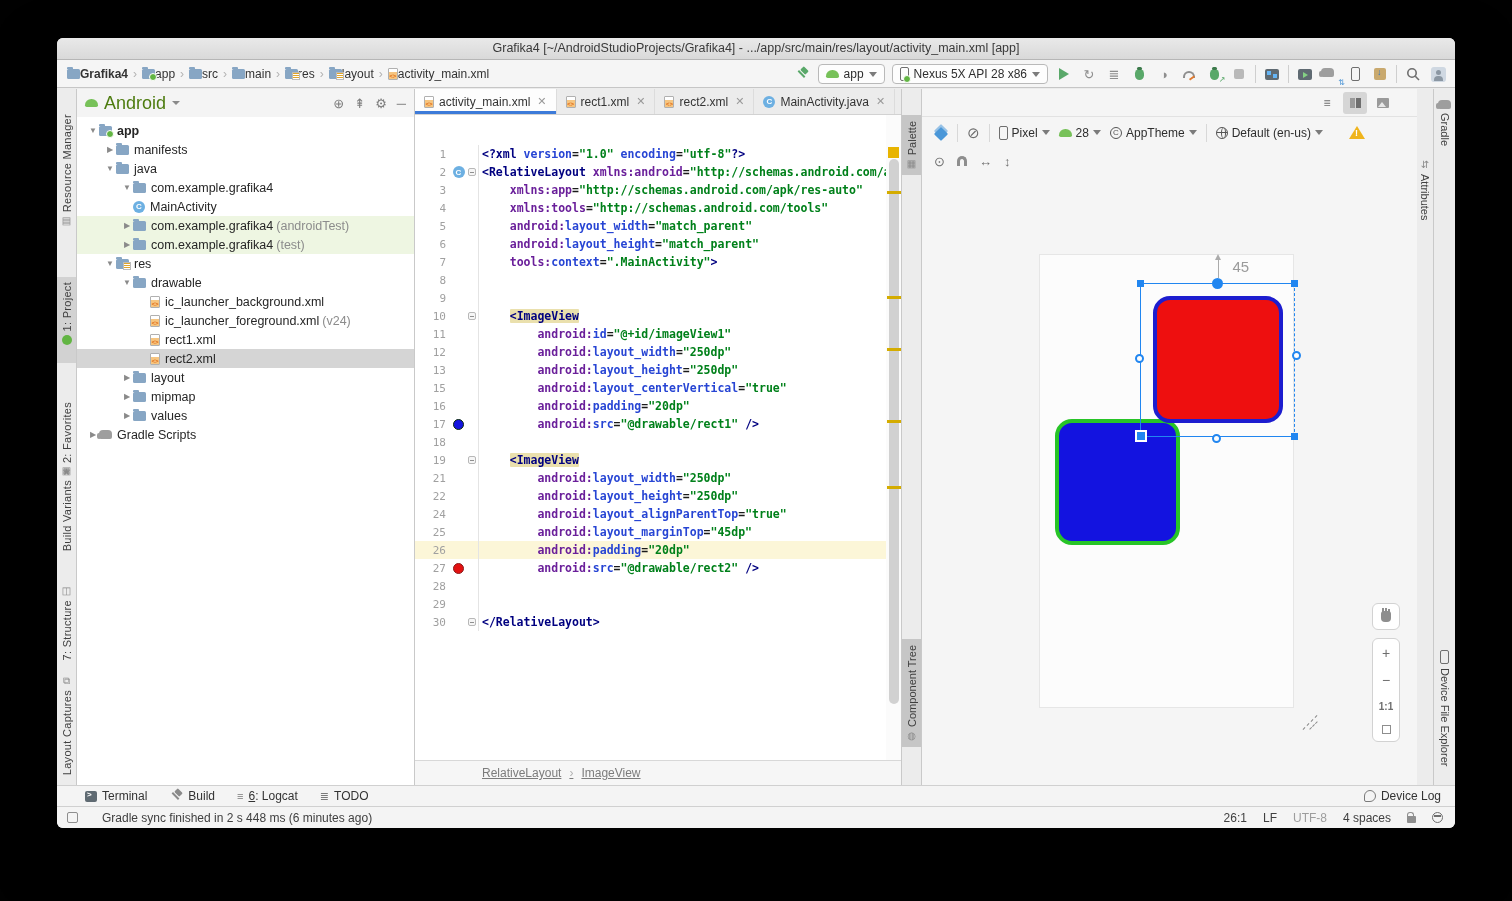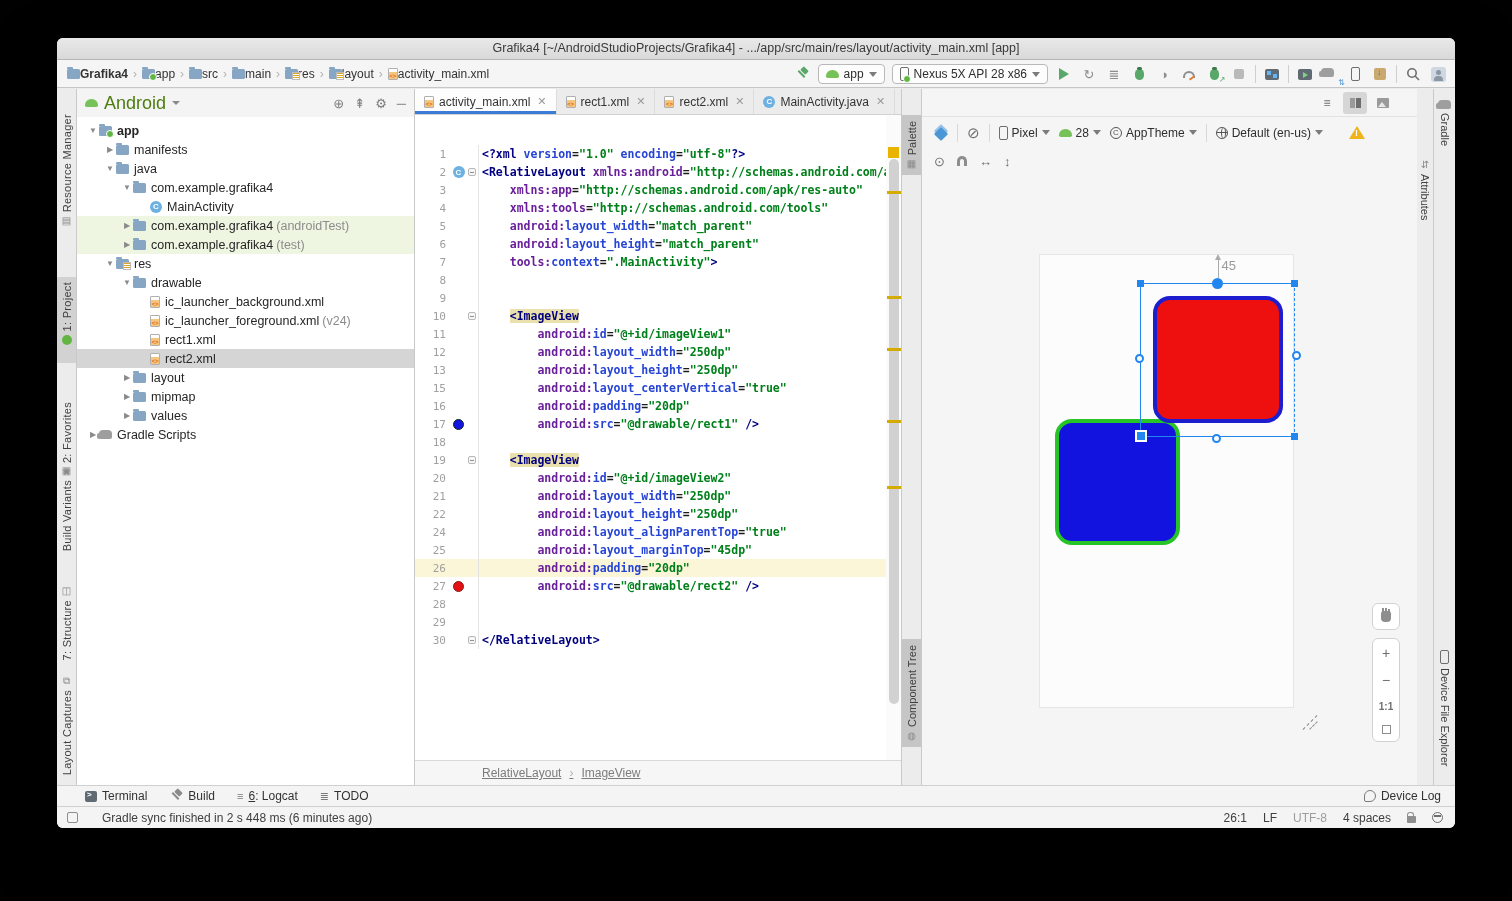--- a/index.html
+++ b/index.html
@@ -167,21 +167,21 @@
             border-top:1px solid #2186f0; border-left:1px solid #2186f0; border-bottom:1px solid #2186f0;
             border-right:1px dashed #2186f0; }
   .h-sq { position:absolute; width:7px; height:7px; background:#2186f0; }
   .h-sq.tl { left:-4px; top:-4px; } .h-sq.tr { right:-4px; top:-4px; } .h-sq.br { right:-4px; bottom:-4px; }
   .h-sq.bl { left:-6px; bottom:-6px; width:8px; height:8px; border:2px solid #fff; box-sizing:content-box; }
   .h-circ { position:absolute; width:9px; height:9px; border:2px solid #2186f0; background:#fdfdfd; border-radius:50%; }
   .h-circ.ml { left:-6px; top:50%; margin-top:-6px; } .h-circ.mr { right:-7px; top:44%; } .h-circ.bc { left:50%; margin-left:-6px; bottom:-7px; }
   .h-fill { position:absolute; width:11px; height:11px; background:#2186f0; border-radius:50%; left:50%; margin-left:-6px; top:-6px; }
   .mline { position:absolute; left:50%; top:-26px; width:1px; height:20px; background:#ababab; }
   .mhead { position:absolute; left:50%; margin-left:-3px; top:-30px; width:0; height:0; border-left:3.5px solid transparent; border-right:3.5px solid transparent; border-bottom:6px solid #ababab; }
-  .mlabel { position:absolute; left:50%; margin-left:4px; top:-26px; font-size:13px; color:#9b9b9b; }
+  .mlabel { position:absolute; left:50%; margin-left:15px; top:-26px; font-size:15px; color:#9b9b9b; }
 
   .handbtn { position:absolute; left:450px; top:514px; width:28px; height:27px; background:#fff; border:1px solid #d2d2d2; border-radius:6px;
              display:flex; align-items:center; justify-content:center; }
   .hand-ic { width:10px; height:11px; background:#8e8e8e; border-radius:3px 3px 4px 4px; position:relative; }
   .hand-ic::before { content:""; position:absolute; top:-3px; left:1px; width:2px; height:4px; background:#8e8e8e;
                      box-shadow:3px 0 0 #8e8e8e, 6px 1px 0 #8e8e8e; }
   .zoompanel { position:absolute; left:450px; top:549px; width:28px; height:104px; background:#fff; border:1px solid #d2d2d2; border-radius:6px;
                display:flex; flex-direction:column; align-items:center; justify-content:space-around; color:#6e6e6e; }
   .zoompanel .zi { font-size:14px; line-height:14px; }
   .zoompanel .z11 { font-size:10px; font-weight:bold; }
@@ -384,21 +384,21 @@
             <div class="trow" style="padding-left: 27px;">
               <span class="arrow">▼</span>
               <span class="folder-ic"></span>
               <span class="tlabel">java</span>
             </div>
             <div class="trow" style="padding-left: 44px;">
               <span class="arrow">▼</span>
               <span class="folder-ic"></span>
               <span class="tlabel">com.example.grafika4</span>
             </div>
-            <div class="trow" style="padding-left: 61px;">
+            <div class="trow" style="padding-left: 44px;">
               <span class="arrow"></span>
               <span class="class-ic"></span>
               <span class="tlabel">MainActivity</span>
             </div>
             <div class="trow bg-green" style="padding-left: 44px;">
               <span class="arrow">▶</span>
               <span class="folder-ic"></span>
               <span class="tlabel">com.example.grafika4</span>
               <span class="tsuffix">(androidTest)</span>
             </div>
@@ -497,21 +497,20 @@
             <div class="line"><span class="gnum">9</span><span class="gico"></span><span class="gfold"></span><span class="ltext"></span></div>
             <div class="line"><span class="gnum">10</span><span class="gico"></span><span class="gfold"><span class="foldbox"></span></span><span class="ltext"><span class="tk-p">    </span><span class="tk-g hl">&lt;ImageView</span></span></div>
             <div class="line"><span class="gnum">11</span><span class="gico"></span><span class="gfold"></span><span class="ltext"><span class="tk-p">        </span><span class="tk-n">android:</span><span class="tk-a">id</span><span class="tk-p">=</span><span class="tk-v">"@+id/imageView1"</span></span></div>
             <div class="line"><span class="gnum">12</span><span class="gico"></span><span class="gfold"></span><span class="ltext"><span class="tk-p">        </span><span class="tk-n">android:</span><span class="tk-a">layout_width</span><span class="tk-p">=</span><span class="tk-v">"250dp"</span></span></div>
             <div class="line"><span class="gnum">13</span><span class="gico"></span><span class="gfold"></span><span class="ltext"><span class="tk-p">        </span><span class="tk-n">android:</span><span class="tk-a">layout_height</span><span class="tk-p">=</span><span class="tk-v">"250dp"</span></span></div>
             <div class="line"><span class="gnum">15</span><span class="gico"></span><span class="gfold"></span><span class="ltext"><span class="tk-p">        </span><span class="tk-n">android:</span><span class="tk-a">layout_centerVertical</span><span class="tk-p">=</span><span class="tk-v">"true"</span></span></div>
             <div class="line"><span class="gnum">16</span><span class="gico"></span><span class="gfold"></span><span class="ltext"><span class="tk-p">        </span><span class="tk-n">android:</span><span class="tk-a">padding</span><span class="tk-p">=</span><span class="tk-v">"20dp"</span></span></div>
             <div class="line"><span class="gnum">17</span><span class="gico"><span class="gi-blue"></span></span><span class="gfold"></span><span class="ltext"><span class="tk-p">        </span><span class="tk-n">android:</span><span class="tk-a">src</span><span class="tk-p">=</span><span class="tk-v">"@drawable/rect1"</span><span class="tk-g"> /&gt;</span></span></div>
             <div class="line"><span class="gnum">18</span><span class="gico"></span><span class="gfold"></span><span class="ltext"></span></div>
             <div class="line"><span class="gnum">19</span><span class="gico"></span><span class="gfold"><span class="foldbox"></span></span><span class="ltext"><span class="tk-p">    </span><span class="tk-g hl">&lt;ImageView</span></span></div>
-            <div class="line"><span class="gnum">20</span><span class="gico"></span><span class="gfold"></span><span class="ltext"><span class="tk-p">        </span><span class="tk-n">android:</span><span class="tk-a">id</span><span class="tk-p">=</span><span class="tk-v">"@+id/imageView2"</span></span></div>
             <div class="line"><span class="gnum">21</span><span class="gico"></span><span class="gfold"></span><span class="ltext"><span class="tk-p">        </span><span class="tk-n">android:</span><span class="tk-a">layout_width</span><span class="tk-p">=</span><span class="tk-v">"250dp"</span></span></div>
             <div class="line"><span class="gnum">22</span><span class="gico"></span><span class="gfold"></span><span class="ltext"><span class="tk-p">        </span><span class="tk-n">android:</span><span class="tk-a">layout_height</span><span class="tk-p">=</span><span class="tk-v">"250dp"</span></span></div>
             <div class="line"><span class="gnum">24</span><span class="gico"></span><span class="gfold"></span><span class="ltext"><span class="tk-p">        </span><span class="tk-n">android:</span><span class="tk-a">layout_alignParentTop</span><span class="tk-p">=</span><span class="tk-v">"true"</span></span></div>
             <div class="line"><span class="gnum">25</span><span class="gico"></span><span class="gfold"></span><span class="ltext"><span class="tk-p">        </span><span class="tk-n">android:</span><span class="tk-a">layout_marginTop</span><span class="tk-p">=</span><span class="tk-v">"45dp"</span></span></div>
             <div class="line caret-line"><span class="gnum">26</span><span class="gico"></span><span class="gfold"></span><span class="ltext"><span class="tk-p">        </span><span class="tk-n">android:</span><span class="tk-a">padding</span><span class="tk-p">=</span><span class="tk-v">"20dp"</span></span></div>
             <div class="line"><span class="gnum">27</span><span class="gico"><span class="gi-red"></span></span><span class="gfold"></span><span class="ltext"><span class="tk-p">        </span><span class="tk-n">android:</span><span class="tk-a">src</span><span class="tk-p">=</span><span class="tk-v">"@drawable/rect2"</span><span class="tk-g"> /&gt;</span></span></div>
             <div class="line"><span class="gnum">28</span><span class="gico"></span><span class="gfold"></span><span class="ltext"></span></div>
             <div class="line"><span class="gnum">29</span><span class="gico"></span><span class="gfold"></span><span class="ltext"></span></div>
             <div class="line"><span class="gnum">30</span><span class="gico"></span><span class="gfold"><span class="foldbox"></span></span><span class="ltext"><span class="tk-g">&lt;/RelativeLayout&gt;</span></span></div>
             <div class="estripe">

